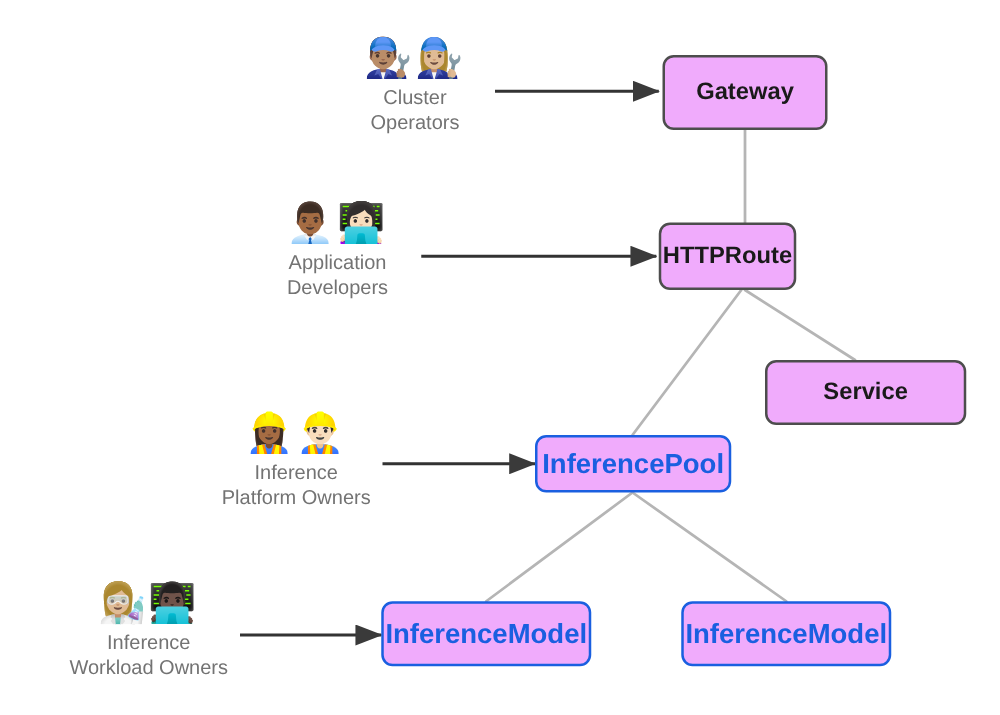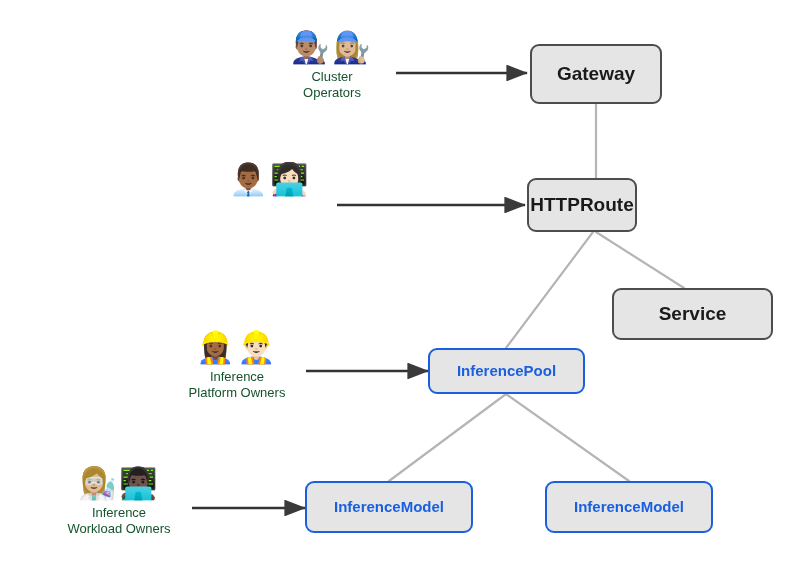--- a/index.html
+++ b/index.html
@@ -26,63 +26,63 @@
     pointer-events: none;
   }
 
   
   .node {
     position: absolute;
     box-sizing: border-box;
     display: flex;
     align-items: center;
     justify-content: center;
-    background: #e5e5e5;
+    background: #f0abfc;
     border-radius: 9px;
     text-align: center;
     line-height: 1.15;
   }
   .node-label {
     font-weight: bold;
     white-space: nowrap;
   }
   .node.neutral {
     border: 2px solid #4d4d4d;
   }
   .node.neutral .node-label {
     color: #1a1a1a;
     font-size: 19px;
   }
   .node.accent {
     border: 2px solid #1a5fe0;
   }
   .node.accent .node-label {
     color: #1a5fe0;
-    font-size: 15px;
+    font-size: 22px;
   }
 
   
   .persona {
     position: absolute;
     display: flex;
     flex-direction: column;
     align-items: center;
     text-align: center;
   }
   .persona-icons {
     font-size: 31px;
     line-height: 1;
     letter-spacing: 2px;
     white-space: nowrap;
     font-family: "DejaVu Sans", sans-serif;
   }
   .persona-name {
     margin-top: 6px;
-    font-size: 13px;
-    color: #14532d;
+    font-size: 16px;
+    color: #737373;
     line-height: 1.25;
     white-space: pre-line;
   }
 </style>
 </head>
 <body>
 
 <div id="canvas">
 
   <svg id="edges" viewBox="0 0 800 572" xmlns="http://www.w3.org/2000/svg">
@@ -133,20 +133,22 @@
   </div>
 
   <div class="persona" style="left:268px; top:32px; width:128px;">
     <div class="persona-icons">👨🏽‍🔧👩🏼‍🔧</div>
     <div class="persona-name">Cluster
 Operators</div>
   </div>
 
   <div class="persona" style="left:206px; top:164px; width:128px;">
     <div class="persona-icons">👨🏾‍💼👩🏻‍💻</div>
+    <div class="persona-name">Application
+Developers</div>
   </div>
 
   <div class="persona" style="left:166px; top:332px; width:142px;">
     <div class="persona-icons">👷🏾‍♀️👷🏻‍♂️</div>
     <div class="persona-name">Inference
 Platform Owners</div>
   </div>
 
   <div class="persona" style="left:46px; top:468px; width:146px;">
     <div class="persona-icons">👩🏼‍🔬👨🏿‍💻</div>

